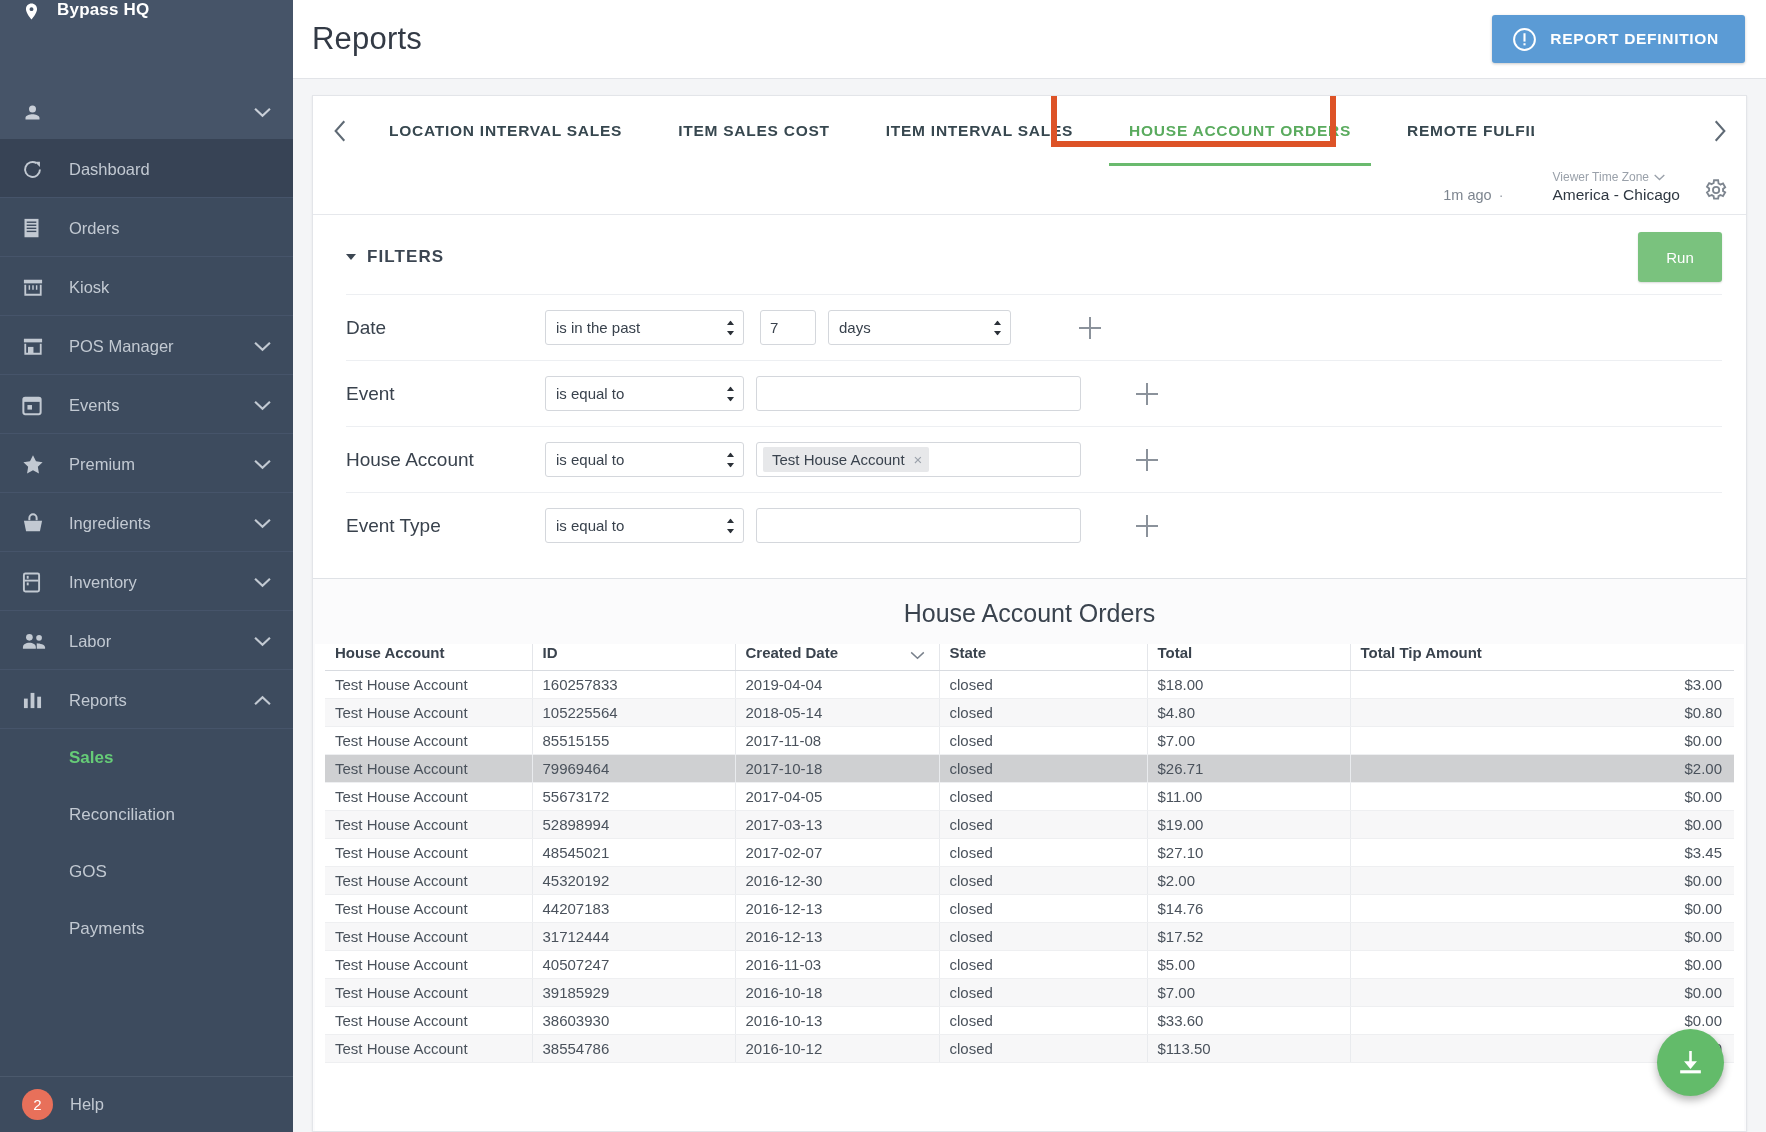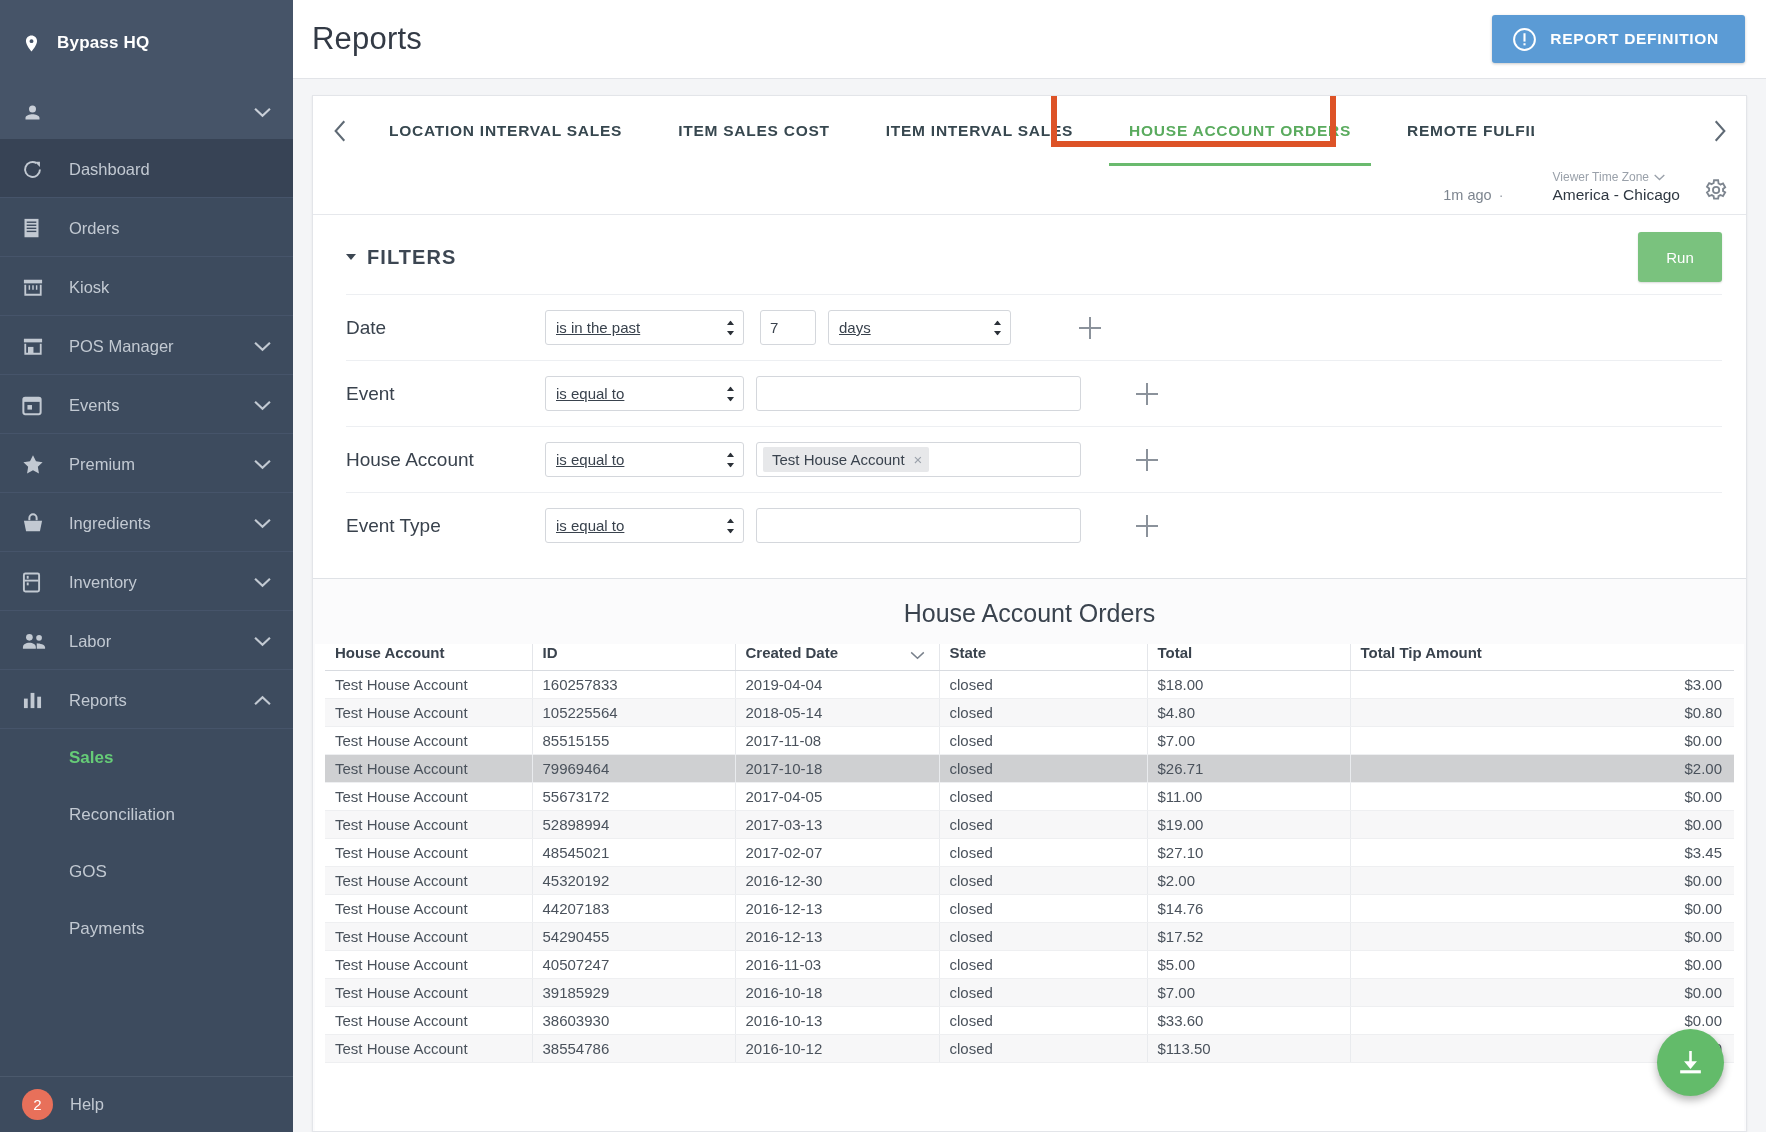--- a/index.html
+++ b/index.html
@@ -19,21 +19,21 @@
     background: #3d4b5e;
     color: #c9cfd8;
     display: flex;
     flex-direction: column;
     position: relative;
     overflow: hidden;
   }
   .sb-brand {
     height: 86px;
     display: flex;
-    align-items: center;
+    align-items: flex-start;
     padding: 0 22px;
     background: #465468;
   }
   .sb-brand .pin { margin-right: 16px; display: flex; }
   .sb-brand-name {
     font-size: 17px;
     font-weight: bold;
     color: #ffffff;
     letter-spacing: .2px;
   }
@@ -248,21 +248,21 @@
     border-top: 1px solid #e6e8ec;
     padding: 17px 24px 20px 33px;
     position: relative;
   }
   .filters-head {
     display: flex;
     align-items: center;
     margin-bottom: 12px;
   }
   .filters-title {
-    font-size: 20px;
+    font-size: 17px;
     font-weight: bold;
     letter-spacing: 1.1px;
     color: #3c4652;
   }
   .caret-down {
     width: 0; height: 0;
     border-left: 5.5px solid transparent;
     border-right: 5.5px solid transparent;
     border-top: 6.5px solid #3c4652;
     margin-right: 11px;
@@ -304,21 +304,20 @@
     -webkit-appearance: none;
     appearance: none;
     border: 1px solid #d4d7dc;
     border-radius: 3px;
     background: #ffffff;
     font-size: 15px;
     font-family: "Liberation Sans", sans-serif;
     color: #39424d;
     padding: 0 26px 0 10px;
     cursor: pointer;
-    text-decoration: underline;
   }
   .sel .arrows {
     position: absolute;
     right: 9px; top: 50%;
     transform: translateY(-50%);
     pointer-events: none;
     display: flex;
   }
   .num-input {
     width: 56px;
@@ -881,21 +880,21 @@
                 <tr>
                   <td>Test House Account</td>
                   <td>44207183</td>
                   <td>2016-12-13</td>
                   <td>closed</td>
                   <td>$14.76</td>
                   <td class="num">$0.00</td>
                 </tr>
                 <tr>
                   <td>Test House Account</td>
-                  <td>54290455</td>
+                  <td>31712444</td>
                   <td>2016-12-13</td>
                   <td>closed</td>
                   <td>$17.52</td>
                   <td class="num">$0.00</td>
                 </tr>
                 <tr>
                   <td>Test House Account</td>
                   <td>40507247</td>
                   <td>2016-11-03</td>
                   <td>closed</td>

